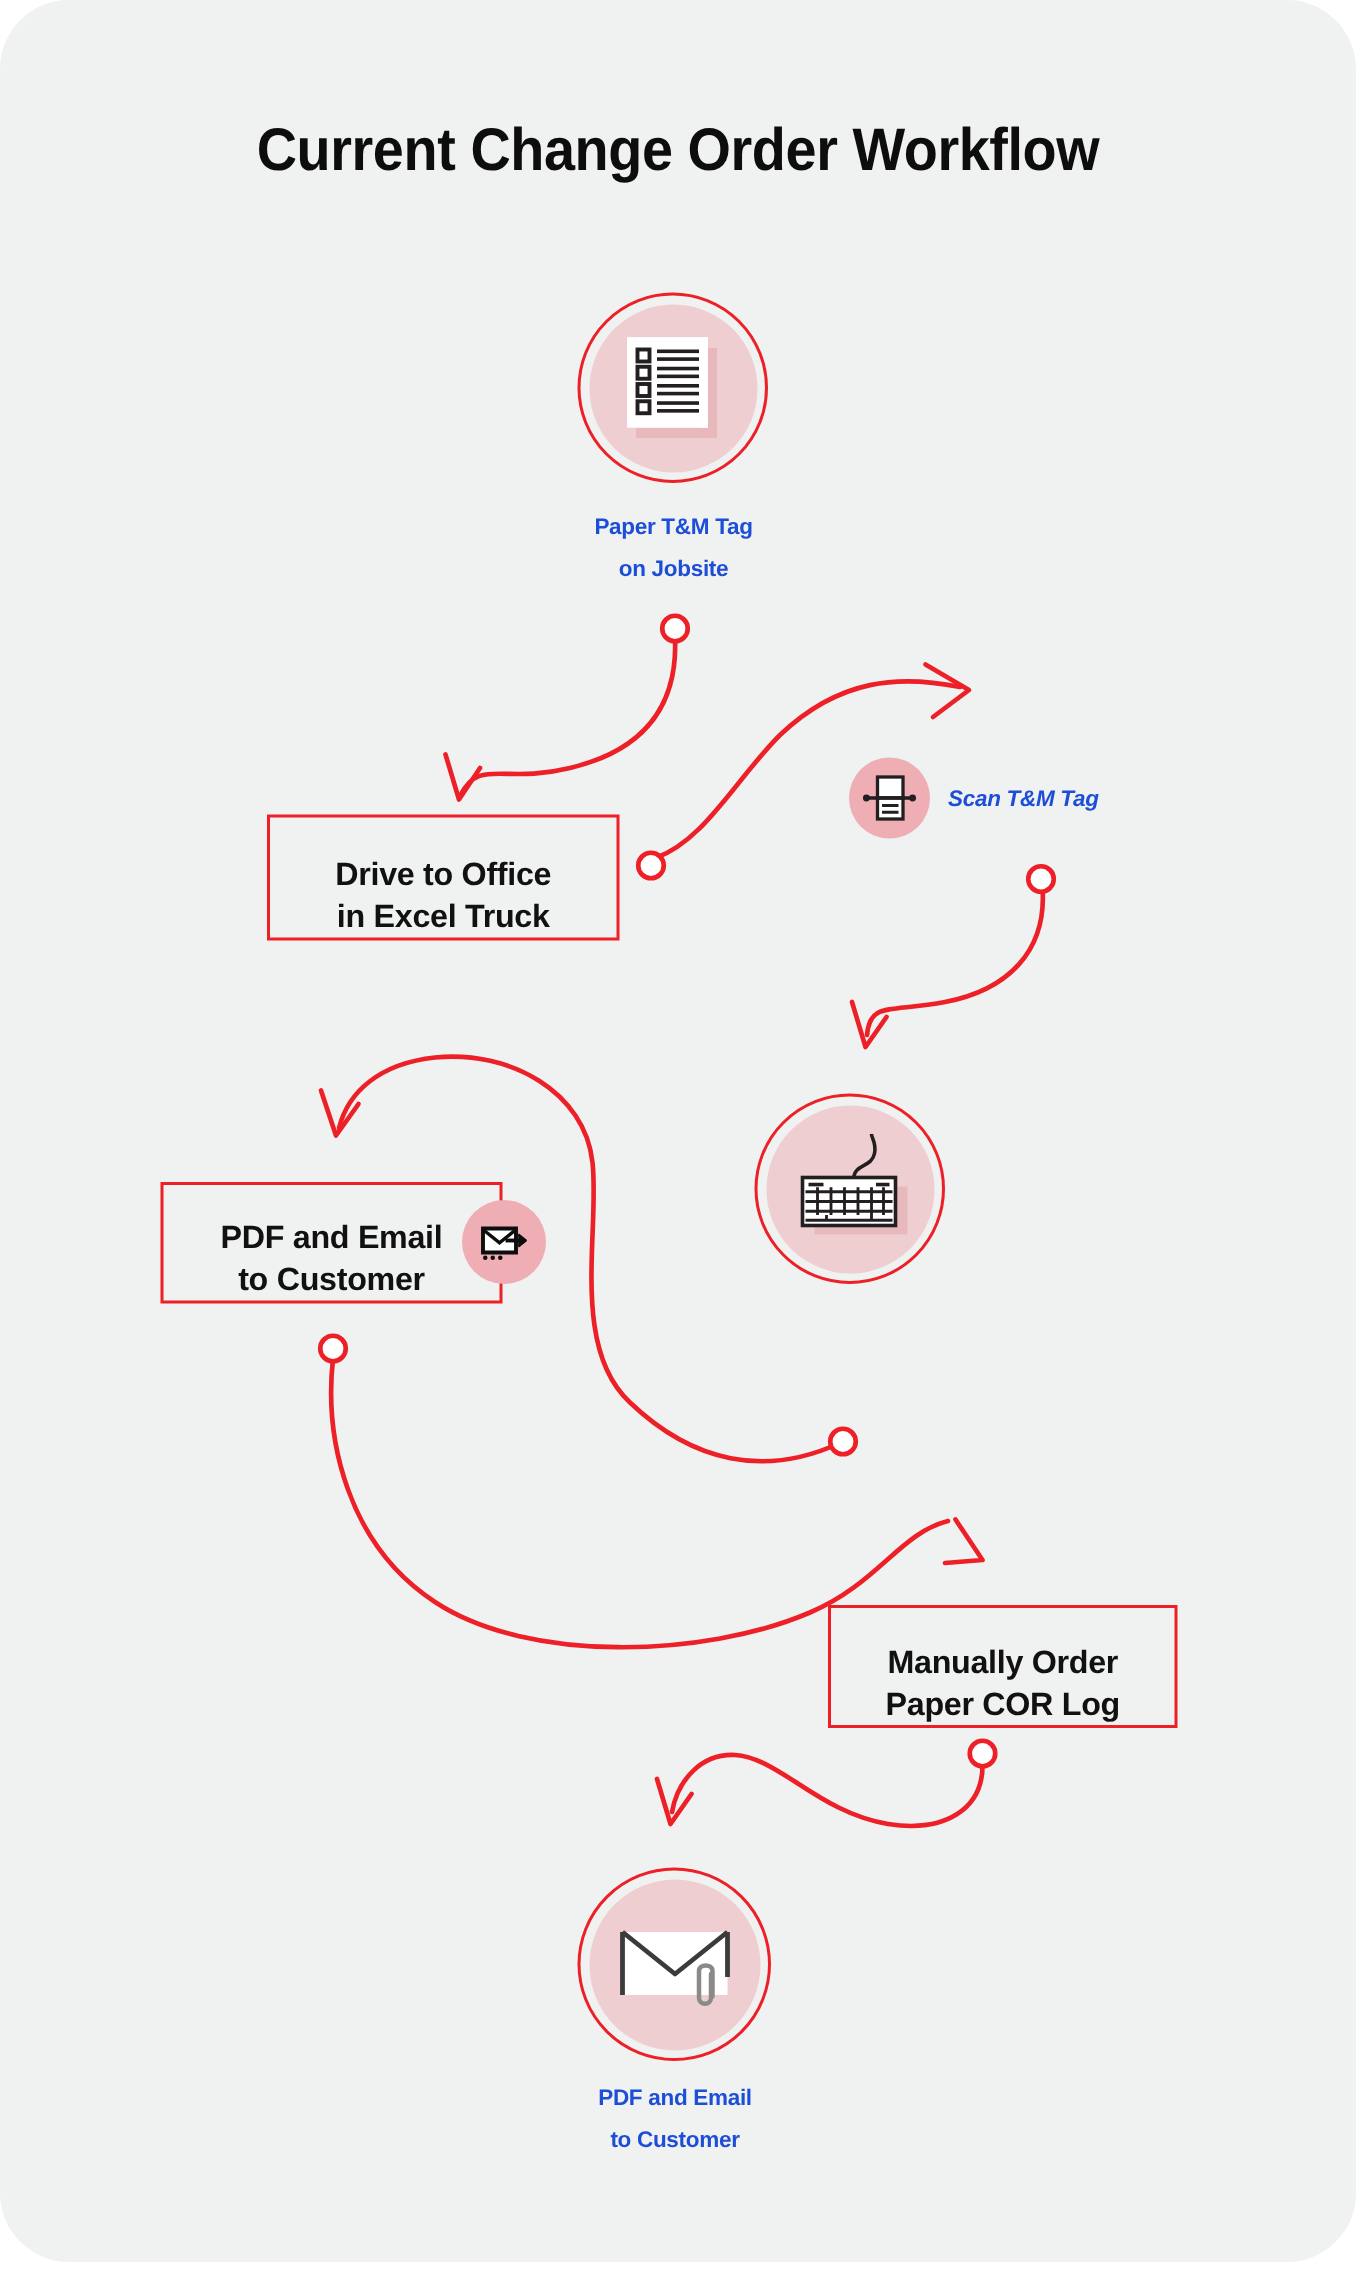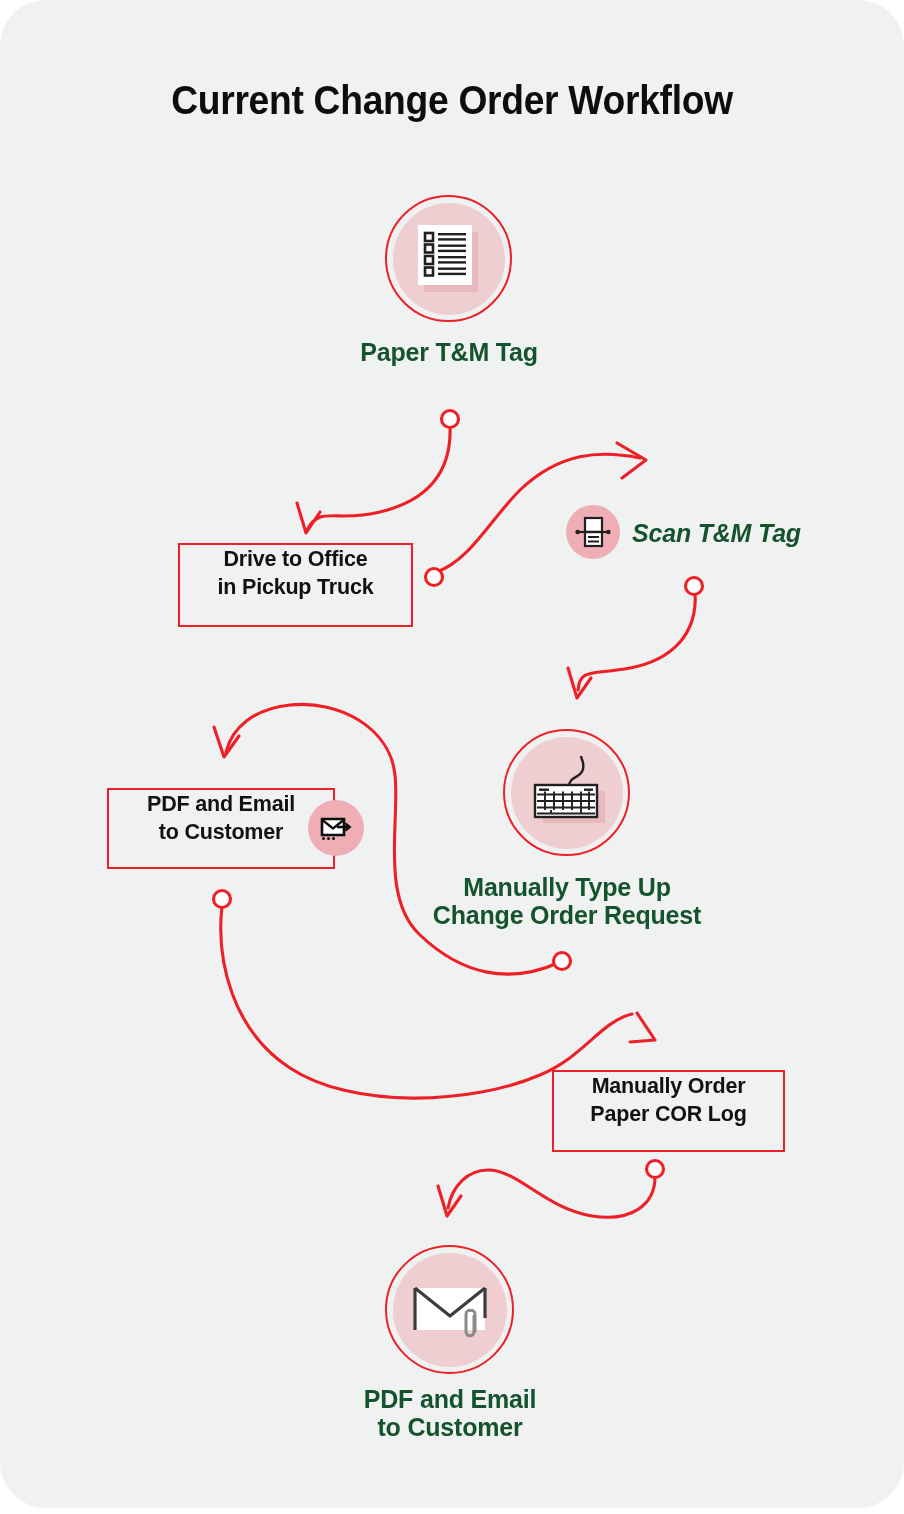--- a/index.html
+++ b/index.html
@@ -73,34 +73,34 @@
   .node-circle .disc {
     border-radius: 50%;
     background: #eeced0;
     display: flex;
     align-items: center;
     justify-content: center;
   }
   .node-label {
     position: absolute;
     text-align: center;
-    font-size: 25px;
+    font-size: 15px;
     line-height: 28px;
     font-weight: bold;
-    color: #14532d;
+    color: #1d4ed8;
     letter-spacing: -0.2px;
   }
   
   .box {
     position: absolute;
     border: 2.6px solid #ed2027;
     box-sizing: border-box;
     background: transparent;
     display: flex;
-    align-items: flex-start;
+    align-items: flex-end;
     justify-content: center;
     text-align: center;
     font-size: 21.5px;
     line-height: 28px;
     font-weight: bold;
     color: #111111;
     letter-spacing: -0.2px;
   }
   
   .badge {
@@ -179,26 +179,27 @@
           <rect x="24" y="35" width="28" height="2.4"></rect>
           <rect x="24" y="40.2" width="28" height="2.4"></rect>
           <rect x="24" y="46.5" width="28" height="2.4"></rect>
           <rect x="24" y="51.7" width="28" height="2.4"></rect>
         </g>
       </svg>
     </div>
   </div>
   <div class="node-label" style="left:299px; top:338px; width:300px;">
     <div>Paper T&amp;M Tag</div>
+    <div>on Jobsite</div>
   </div>
 
   <div class="box" style="left:178px; top:543px; width:235px; height:84px;">
     <div>
       <div>Drive to Office</div>
-      <div>in Pickup Truck</div>
+      <div>in Excel Truck</div>
     </div>
   </div>
 
   <div class="badge" style="left:566px; top:505px; width:54px; height:54px;">
     <svg width="38" height="38" viewBox="0 0 38 38">
       <rect x="11" y="5" width="17" height="14" fill="#ffffff" stroke="#231f20" stroke-width="2.2"></rect>
       <rect x="11" y="19" width="17" height="14" fill="#ffffff" stroke="#231f20" stroke-width="2.2"></rect>
       <rect x="14" y="23" width="11" height="2" fill="#231f20"></rect>
       <rect x="14" y="27.5" width="11" height="2" fill="#231f20"></rect>
       <line x1="3" y1="19" x2="35" y2="19" stroke="#231f20" stroke-width="2.2"></line>
@@ -230,24 +231,20 @@
           <line x1="42" y1="44.5" x2="42" y2="63"></line>
           <line x1="51" y1="44.5" x2="51" y2="63"></line>
           <line x1="60" y1="44.5" x2="60" y2="63"></line>
           <line x1="68" y1="44.5" x2="68" y2="63"></line>
           <line x1="30" y1="63" x2="30" y2="67"></line>
           <line x1="60" y1="63" x2="60" y2="67"></line>
         </g>
       </svg>
     </div>
   </div>
-  <div class="node-label" style="left:416px; top:873px; width:302px;">
-    <div>Manually Type Up</div>
-    <div>Change Order Request</div>
-  </div>
 
   <div class="box" style="left:107px; top:788px; width:228px; height:81px;">
     <div>
       <div>PDF and Email</div>
       <div>to Customer</div>
     </div>
   </div>
   <div class="badge" style="left:308px; top:800px; width:56px; height:56px;">
     <svg width="36" height="32" viewBox="0 0 36 32">
       <path d="M 4 7 L 26 7 L 26 23 L 4 23 Z" fill="#ffffff" stroke="#0d0d0d" stroke-width="2.6"></path>

